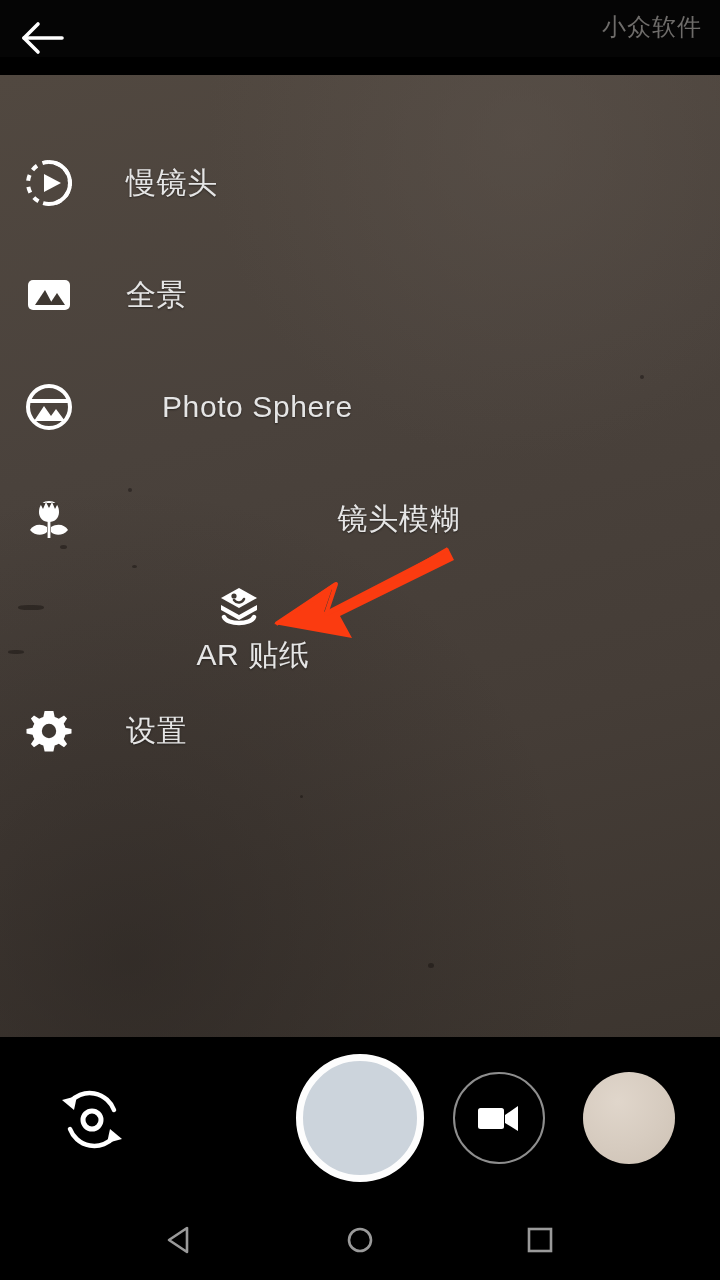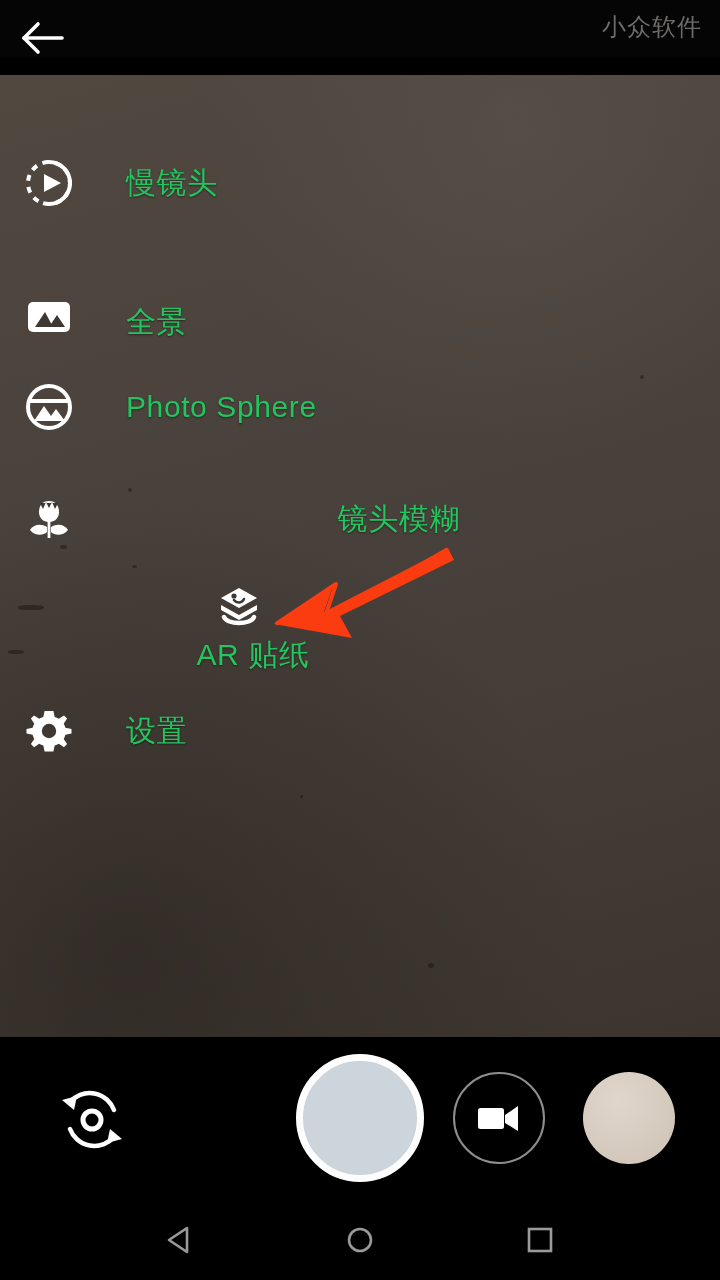--- a/index.html
+++ b/index.html
@@ -80,21 +80,21 @@
   .menu-icon {
     width: 62px;
     margin-left: 18px;
     display: flex;
     align-items: center;
     justify-content: center;
     flex: none;
   }
   .menu-label {
     margin-left: 46px;
-    color: #22c55e;
+    color: #e5e5e5;
     font-size: 30px;
     letter-spacing: 0.6px;
     text-shadow: 0 1px 2px rgba(0,0,0,0.45);
     white-space: nowrap;
   }
 
   
   #annotation-arrow {
     position: absolute;
     left: 262px; top: 538px;
@@ -211,32 +211,32 @@
       <span class="menu-icon">
         <svg width="52" height="52" viewBox="0 0 52 52">
           <circle cx="26" cy="26" r="21" fill="none" stroke="#ffffff" stroke-width="4" stroke-dasharray="6 6" stroke-linecap="butt" transform="rotate(120 26 26)"></circle>
           <path d="M26 5 A21 21 0 0 1 26 47" fill="none" stroke="#ffffff" stroke-width="4" stroke-linecap="round"></path>
           <polygon points="21,17 38,26 21,35" fill="#ffffff"></polygon>
         </svg>
       </span>
       <span class="menu-label">慢镜头</span>
     </div>
 
-    <div class="menu-item" style="top:172px;align-items:flex-end;">
+    <div class="menu-item" style="top:172px;">
       <span class="menu-icon">
         <svg width="52" height="52" viewBox="0 0 52 52">
           <rect x="5" y="11" width="42" height="30" rx="5" ry="5" fill="#ffffff"></rect>
           <polygon points="12,36 22,21 30,36" fill="#3f3832"></polygon>
           <polygon points="26,36 34,24 42,36" fill="#3f3832"></polygon>
         </svg>
       </span>
       <span class="menu-label">全景</span>
     </div>
 
-    <div class="menu-item" style="top:284px;">
+    <div class="menu-item" style="top:284px;gap:36px;">
       <span class="menu-icon">
         <svg width="52" height="52" viewBox="0 0 52 52">
           <circle cx="26" cy="26" r="21" fill="none" stroke="#ffffff" stroke-width="4"></circle>
           <path d="M7 20 H45" stroke="#ffffff" stroke-width="4" fill="none" stroke-linecap="round"></path>
           <path d="M11 40 L21 25 L28 35 L33 28 L42 40 Z" fill="#ffffff"></path>
         </svg>
       </span>
       <span class="menu-label">Photo Sphere</span>
     </div>
 

